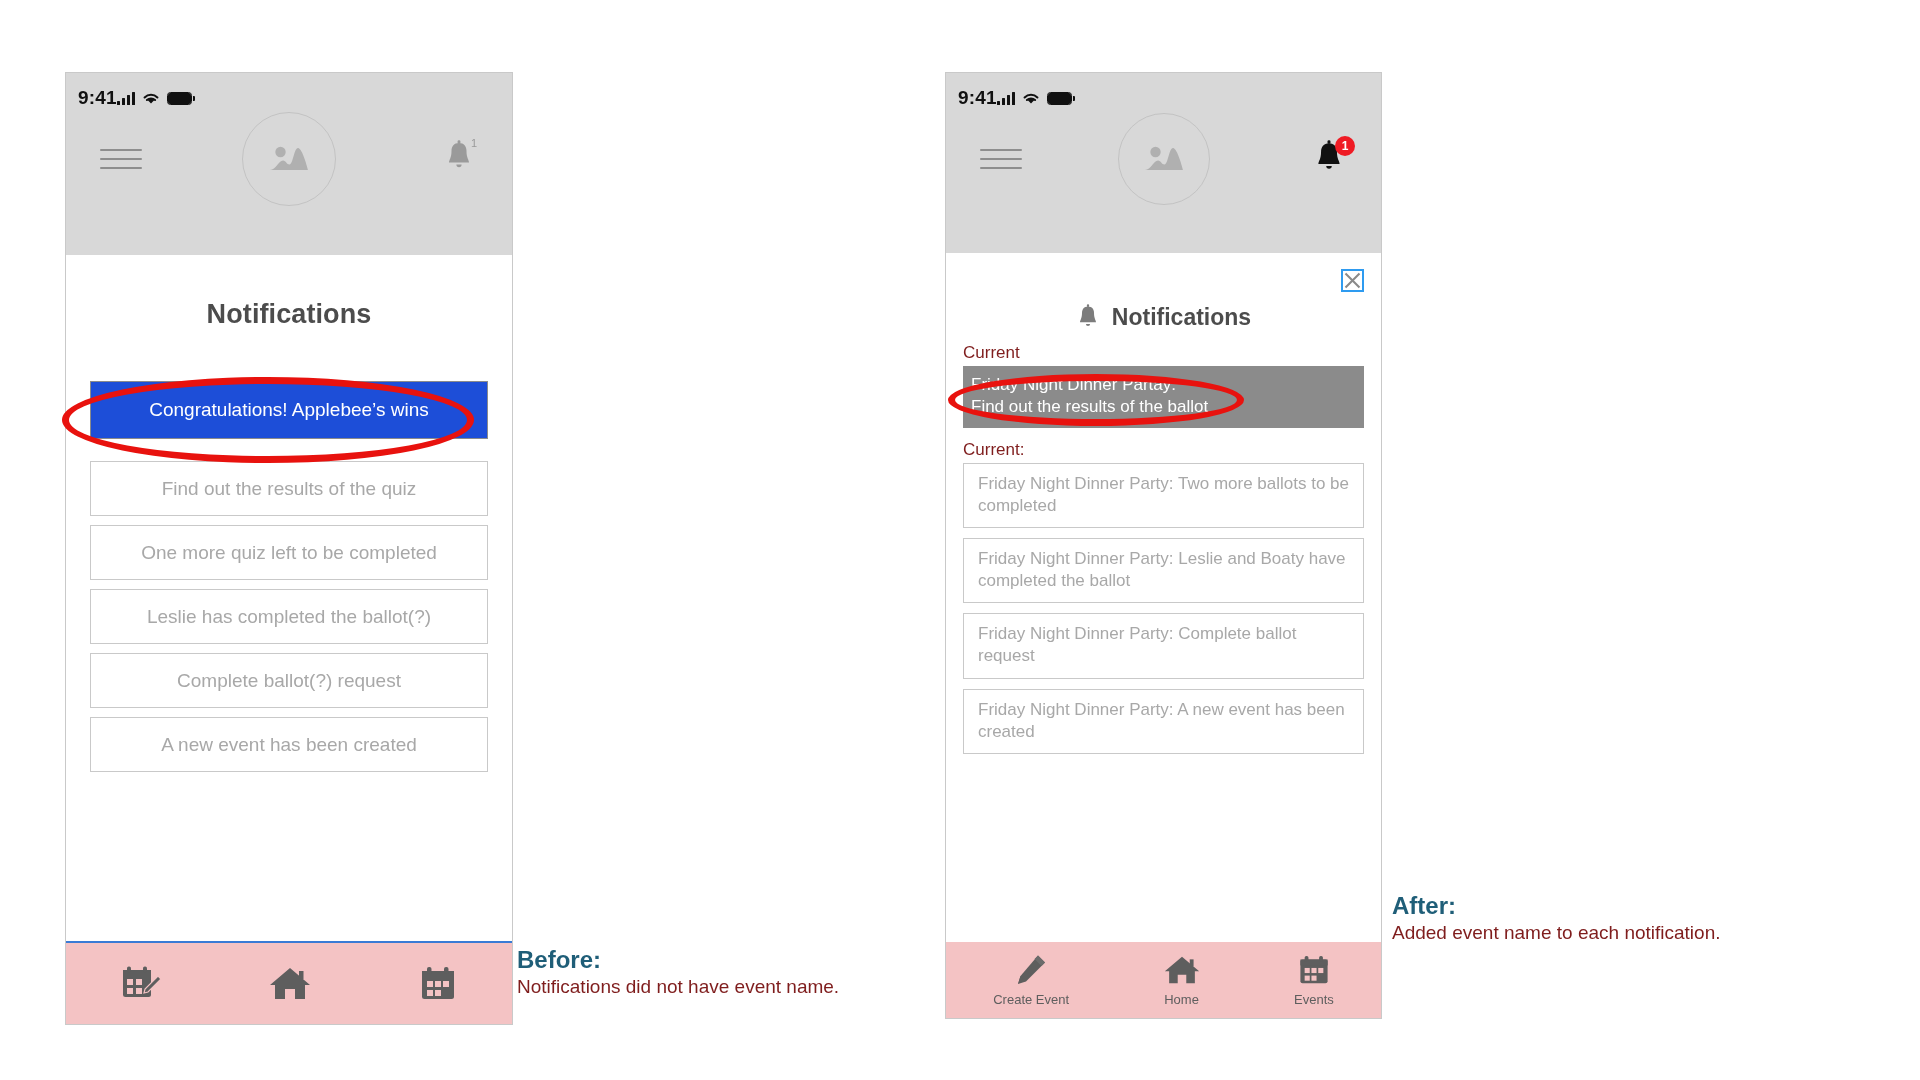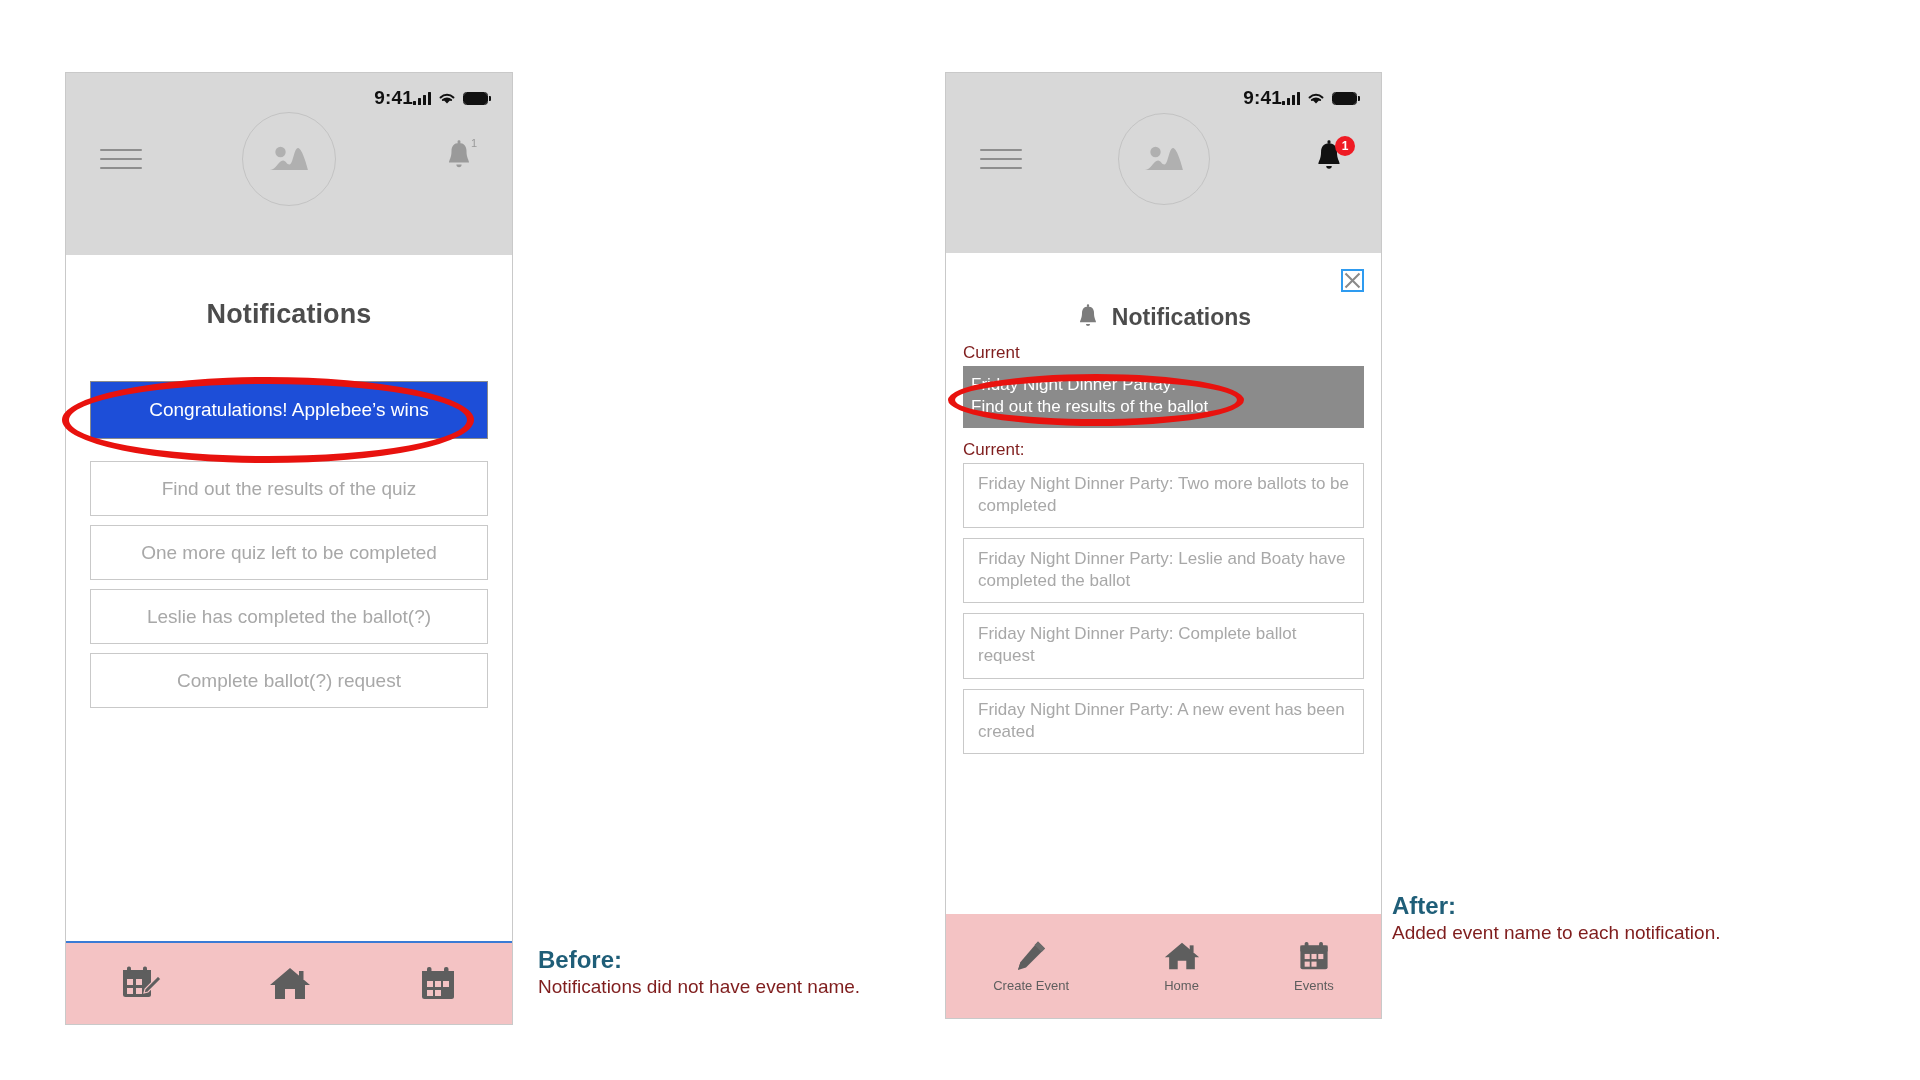--- a/index.html
+++ b/index.html
@@ -24,22 +24,22 @@
   
   .app-header {
     background: #d8d8d8;
     width: 100%;
     position: relative;
   }
   #phone-before .app-header { height: 182px; }
   #phone-after  .app-header { height: 180px; }
 
   .status-bar {
-    display: flex; align-items: center; justify-content: flex-end;
-    padding: 14px 24px 0 40px;
+    display: flex; align-items: center; justify-content: flex-start;
+    padding: 14px 24px 0 12px;
   }
   .status-time {
     font-size: 19px; font-weight: bold; color: #111;
     letter-spacing: .2px;
   }
   .status-icons { display: flex; align-items: center; gap: 7px; }
 
   .signal-bars { display: flex; align-items: flex-end; gap: 2px; height: 13px; }
   .signal-bars i { display:block; width: 3px; background: #111; border-radius: .5px; }
   .signal-bars i:nth-child(1){ height: 4px; }
@@ -109,21 +109,21 @@
     margin-bottom: 22px; height: 58px;
   }
 
   
   .bottom-nav {
     position:absolute; bottom:0; left:0; right:0;
     background:#f4c3c4;
     display:flex; align-items:center; justify-content:space-around;
   }
   #phone-before .bottom-nav { height: 83px; border-top: 2px solid #3a7bd5; }
-  #phone-after  .bottom-nav { height: 104px; text-align: right; }
+  #phone-after  .bottom-nav { height: 76px; text-align: right; }
   .nav-item {
     display:flex; flex-direction:column; align-items:center; gap: 5px;
   }
   .nav-label { font-size: 13px; color:#5e5e5e; }
 
   
   .after-body { position:relative; background:#fff; height: 683px; padding: 0 17px; }
   .close-x {
     position:absolute; right: 17px; top: 16px;
     width: 23px; height: 23px;
@@ -154,21 +154,21 @@
   
   .ellipse {
     position:absolute; border: 7px solid #e8120e;
     border-radius: 50%; pointer-events:none;
   }
   #ellipse-before { left: 62px;  top: 377px; width: 412px; height: 86px; }
   #ellipse-after  { left: 948px; top: 374px; width: 296px; height: 52px; }
 
   
   .caption { position:absolute; }
-  #caption-before { left: 538px;  top: 946px; }
+  #caption-before { left: 517px;  top: 946px; }
   #caption-after  { left: 1392px; top: 892px; }
   .caption-head {
     font-size: 24px; font-weight: bold; color:#1f5e78;
     margin-bottom: 2px;
   }
   .caption-text { font-size: 19px; color:#7f1d1d; }
 </style>
 </head>
 <body>
 
@@ -219,20 +219,21 @@
     </div>
 
     <div class="before-body">
       <div class="before-title">Notifications</div>
       <div class="before-list">
         <div class="notif-box highlight">Congratulations! Applebee’s wins</div>
         <div class="notif-box">Find out the results of the quiz</div>
         <div class="notif-box">One more quiz left to be completed</div>
         <div class="notif-box">Leslie has completed the ballot(?)</div>
         <div class="notif-box">Complete ballot(?) request</div>
+        <div class="notif-box">A new event has been created</div>
       </div>
     </div>
 
     <div class="bottom-nav">
       <div class="nav-item">
         <svg width="42" height="40" viewBox="0 0 42 40">
           <rect x="3" y="6" width="28" height="27" rx="2.5" fill="#5e5e5e"></rect>
           <rect x="3" y="6" width="28" height="6" fill="#5e5e5e"></rect>
           <rect x="7" y="2.5" width="4" height="6" rx="1.8" fill="#5e5e5e"></rect>
           <rect x="23" y="2.5" width="4" height="6" rx="1.8" fill="#5e5e5e"></rect>

